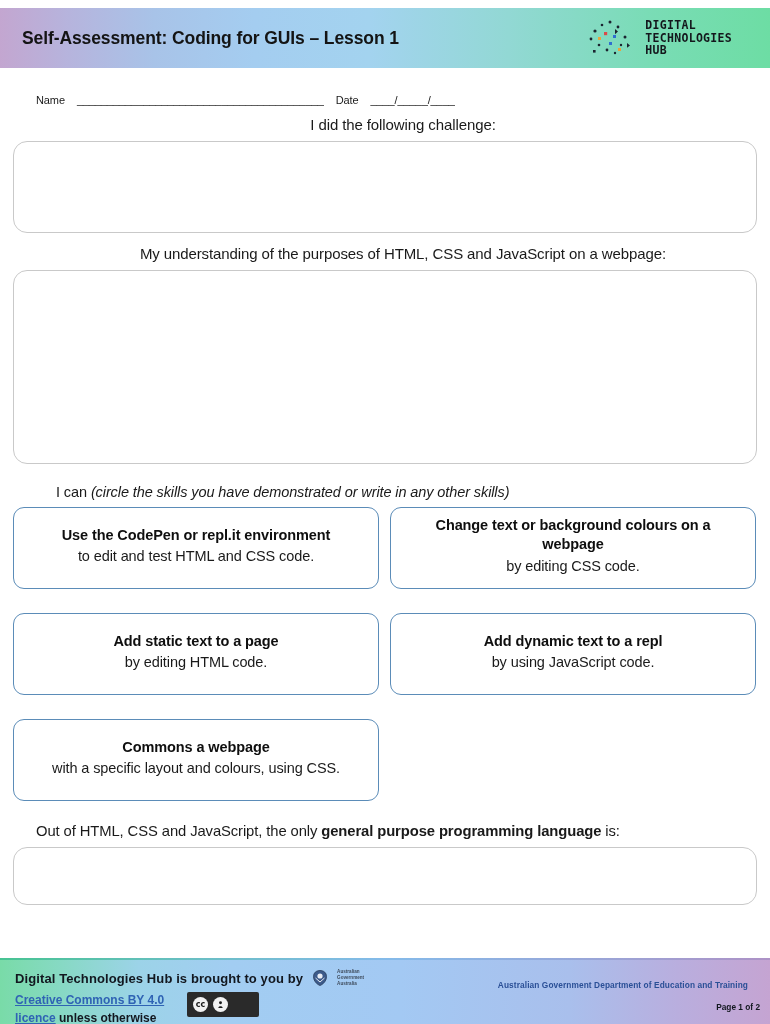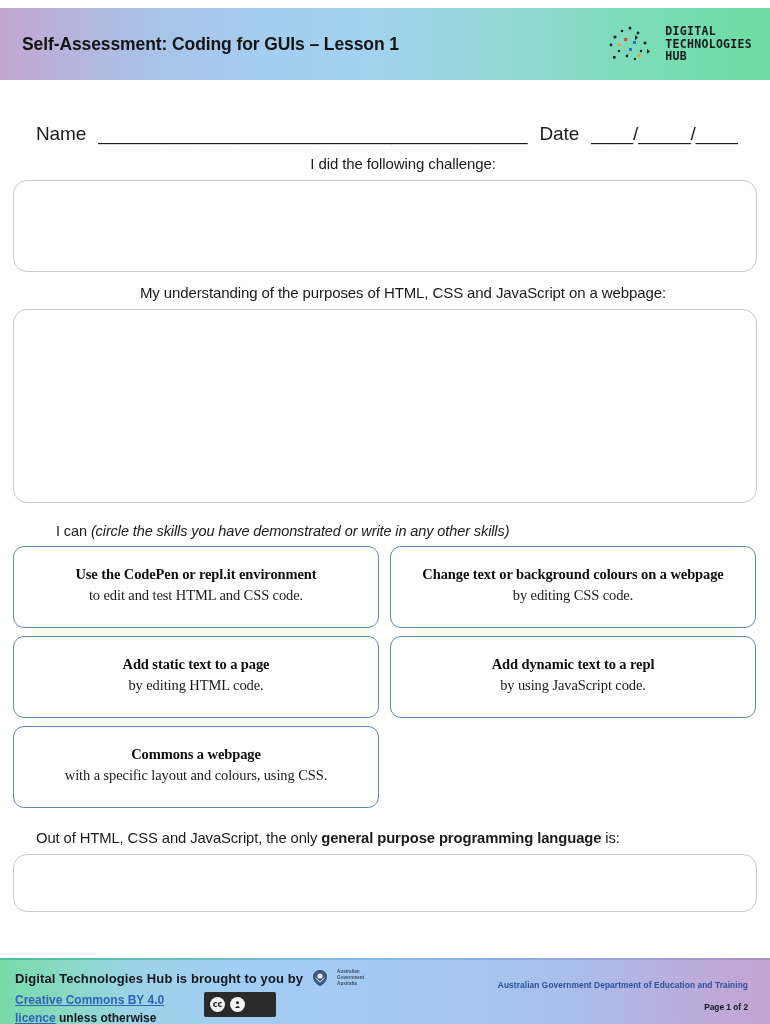--- a/index.html
+++ b/index.html
@@ -12,34 +12,34 @@
     position: relative;
     font-family: "Liberation Sans", sans-serif;
     color: #1a1a1a;
     overflow: hidden;
   }
 
   
   .header-band {
     position: absolute;
     left: 0; top: 8px;
-    width: 770px; height: 72px;
+    width: 770px; height: 60px;
     background: linear-gradient(90deg,
       #c3a6d0 0%,
       #b6b4dd 9%,
       #a8c3e8 20%,
       #a4cdf0 33%,
       #a3d3ef 48%,
       #92d8d4 66%,
       #7adcb6 84%,
       #6ddda4 100%);
     display: flex;
     align-items: center;
     justify-content: space-between;
-    padding: 0 12px 0 22px;
+    padding: 0 32px 0 22px;
   }
   .header-title {
     font-size: 17.5px;
     font-weight: bold;
     color: #141414;
     letter-spacing: -0.1px;
     white-space: nowrap;
   }
   .logo-wrap {
     display: flex;
@@ -61,25 +61,24 @@
   
   .sheet {
     position: absolute;
     left: 0; top: 72px;
     width: 770px;
   }
   .row-nameline {
     display: flex;
     align-items: baseline;
     padding: 22px 0 0 36px;
-    font-size: 19px;
+    font-size: 11px;
     color: #1a1a1a;
     letter-spacing: -0.1px;
     white-space: nowrap;
-    margin-top: 29px;
   }
   .row-nameline .gap { display: inline-block; width: 12px; }
   .prompt {
     padding: 12px 0 0 36px;
     font-size: 15px;
     color: #1a1a1a;
     letter-spacing: -0.1px;
     text-align: center;
   }
   .prompt.tight { padding-top: 10px; }
@@ -102,22 +101,21 @@
     letter-spacing: -0.1px;
     margin-left: 20px;
   }
   .icanline i { font-style: italic; }
 
   .cards {
     width: 744px;
     margin: 7px auto 0 auto;
     display: flex;
     flex-wrap: wrap;
-    gap: 8px 11px;
-    font-family: Liberation Serif, serif;
+    gap: 24px 11px;
   }
   .card {
     width: 366px;
     min-height: 82px;
     border: 1.3px solid #5b8cb8;
     border-radius: 11px;
     background: #fff;
     display: flex;
     flex-direction: column;
     align-items: center;
@@ -183,41 +181,41 @@
   }
   .f-line2 {
     position: absolute; left: 15px; top: 33px;
     font-size: 12px; line-height: 1.5; width: 175px;
     font-weight: bold; color: #12171f;
   }
   .f-line2 a {
     color: #2f63b4; text-decoration: underline; font-weight: bold;
   }
   .cc-badge {
-    position: absolute; left: 204px; top: 992px;
+    position: absolute; left: 187px; top: 992px;
     width: 72px; height: 25px;
     background: #2a2a2a;
     border-radius: 2px;
     display: flex; align-items: center; gap: 5px;
     padding: 0 6px;
   }
   .cc-circ {
     width: 15px; height: 15px; border-radius: 50%;
     background: #f2f2f2; color: #1a1a1a;
     font-size: 8px; font-weight: bold;
     display:flex; align-items:center; justify-content:center;
     font-family: "DejaVu Sans", sans-serif;
   }
   .f-right-gov {
     position: absolute; right: 22px; top: 22px;
     font-size: 8.3px; font-weight: bold; color: #2a4f96;
     white-space: nowrap; letter-spacing: .1px;
   }
   .f-right-page {
-    position: absolute; right: 22px; top: 44px;
+    position: absolute; right: 10px; top: 44px;
     font-size: 8.3px; font-weight: bold; color: #12171f;
     white-space: nowrap;
   }
 </style>
 </head>
 <body>
 
 <div class="header-band">
   <div class="header-title">Self-Assessment: Coding for GUIs – Lesson 1</div>
 

